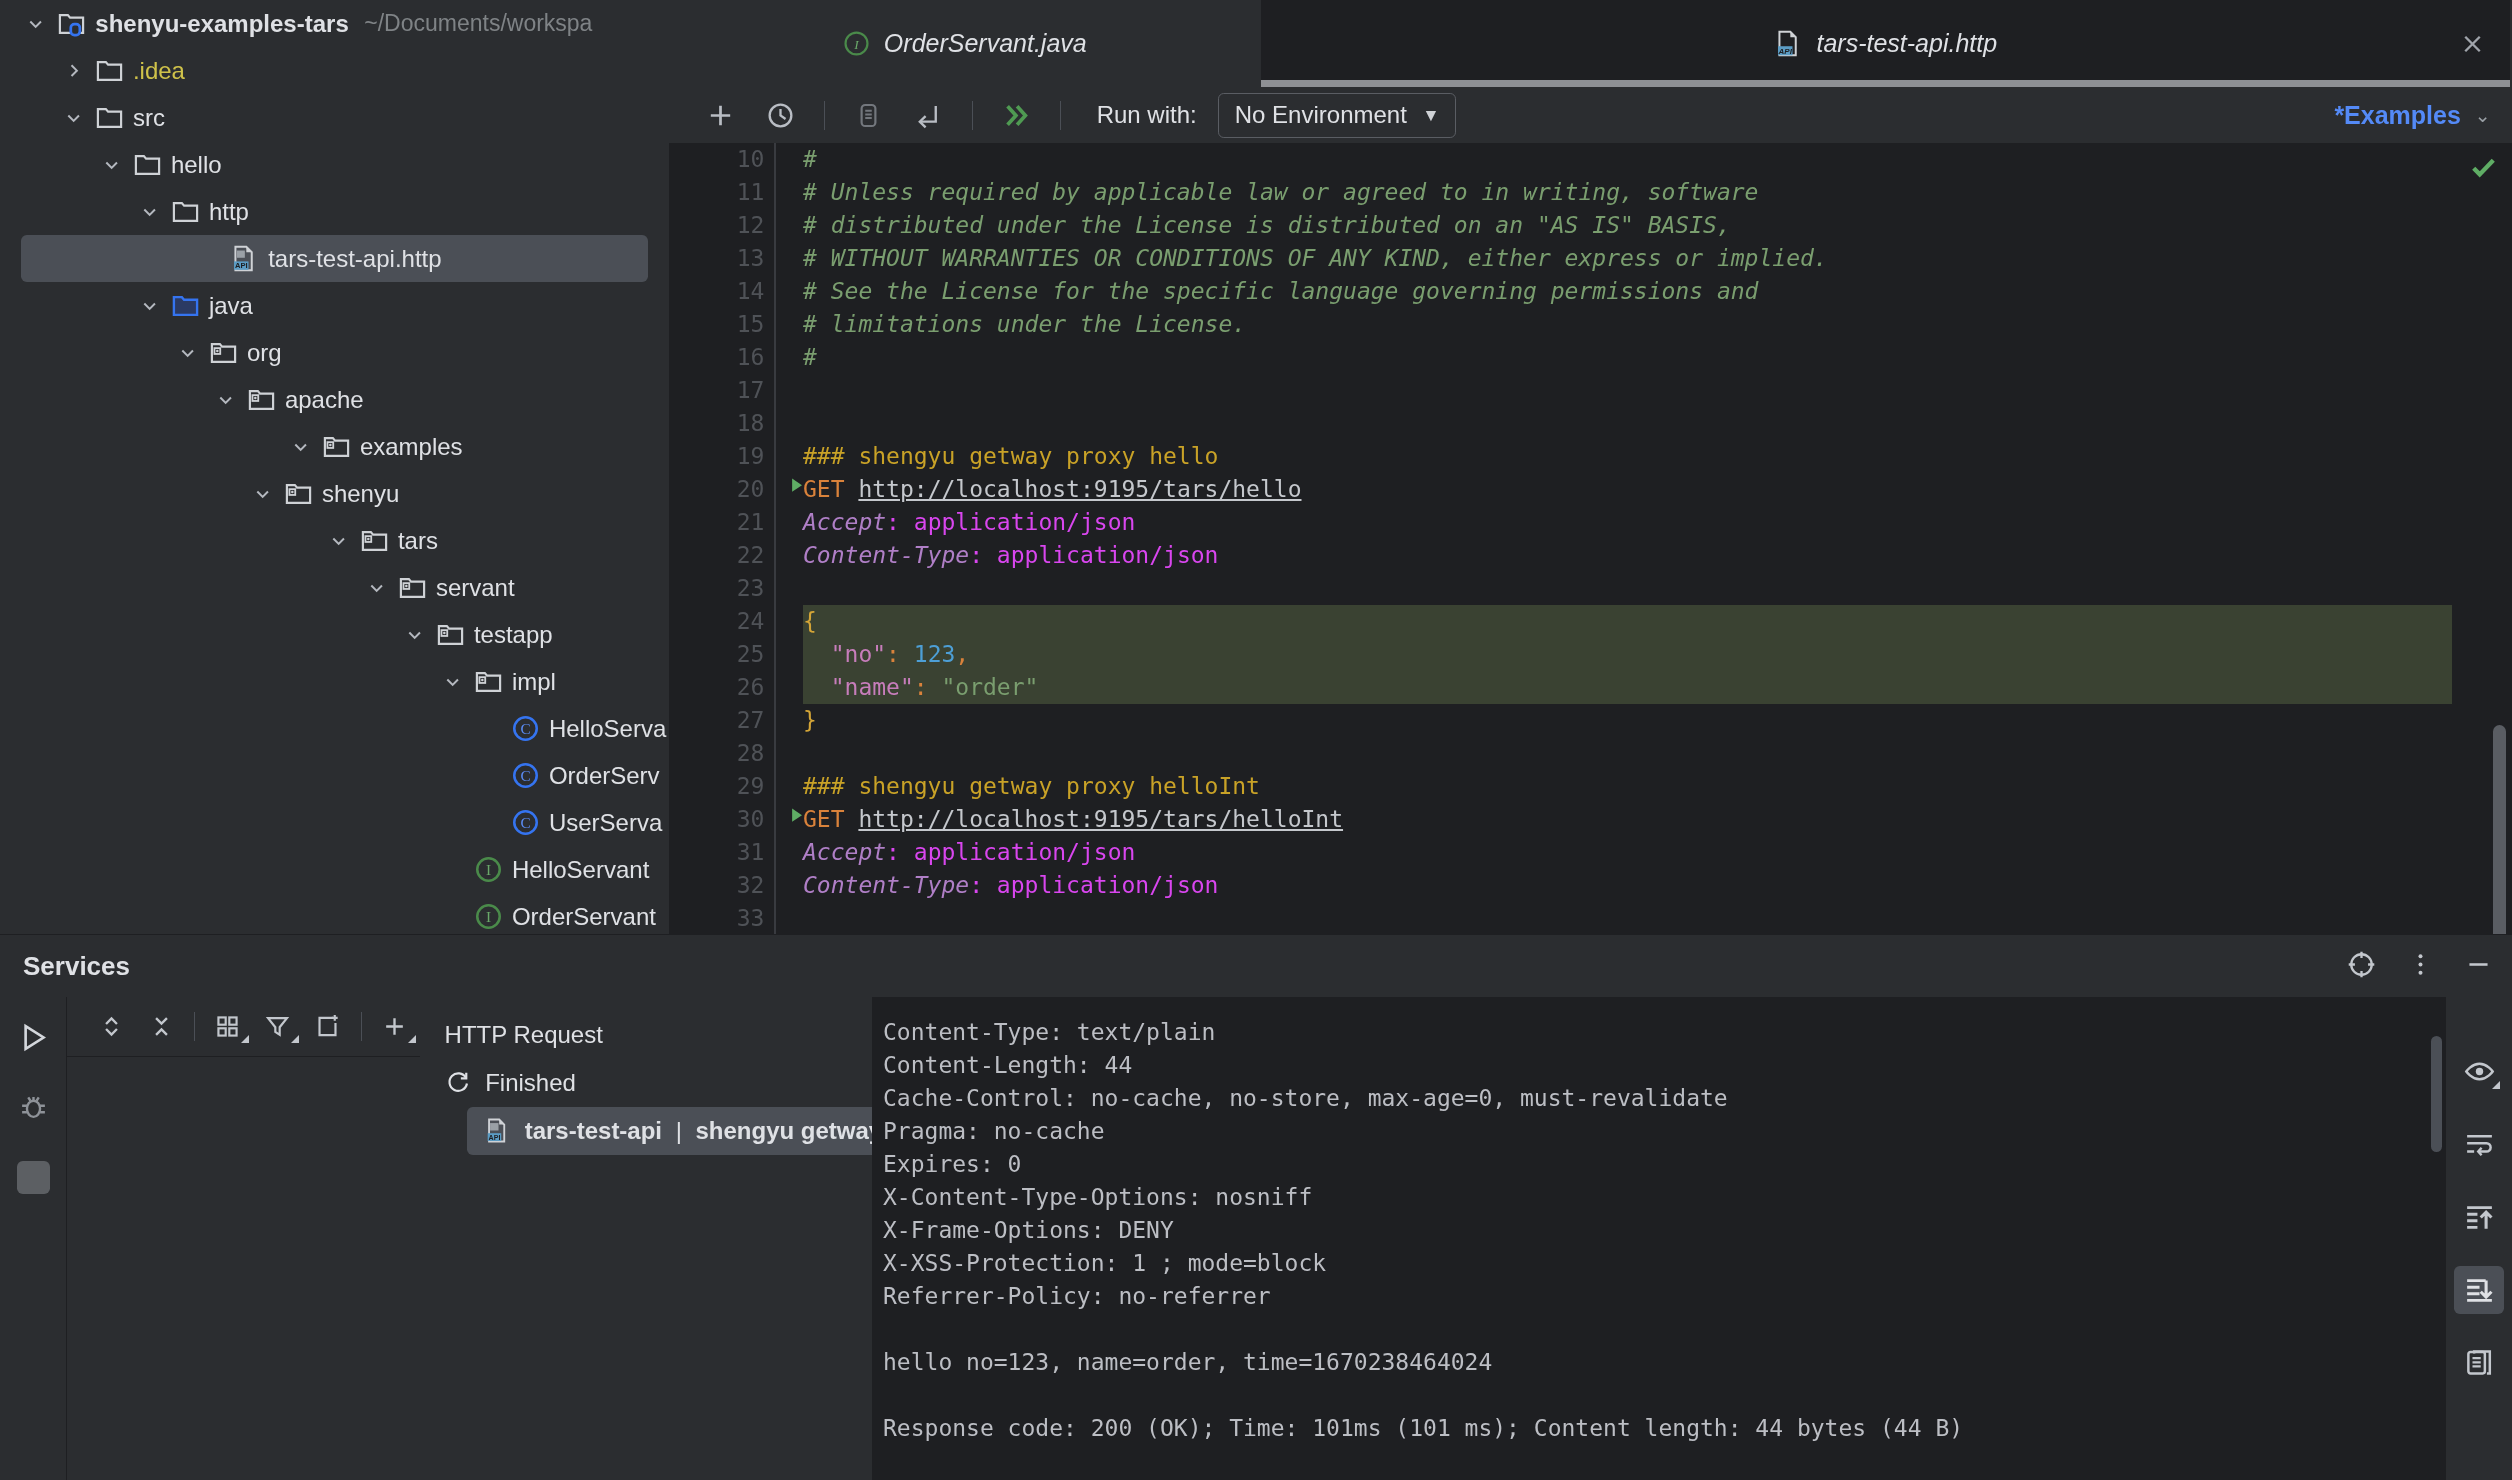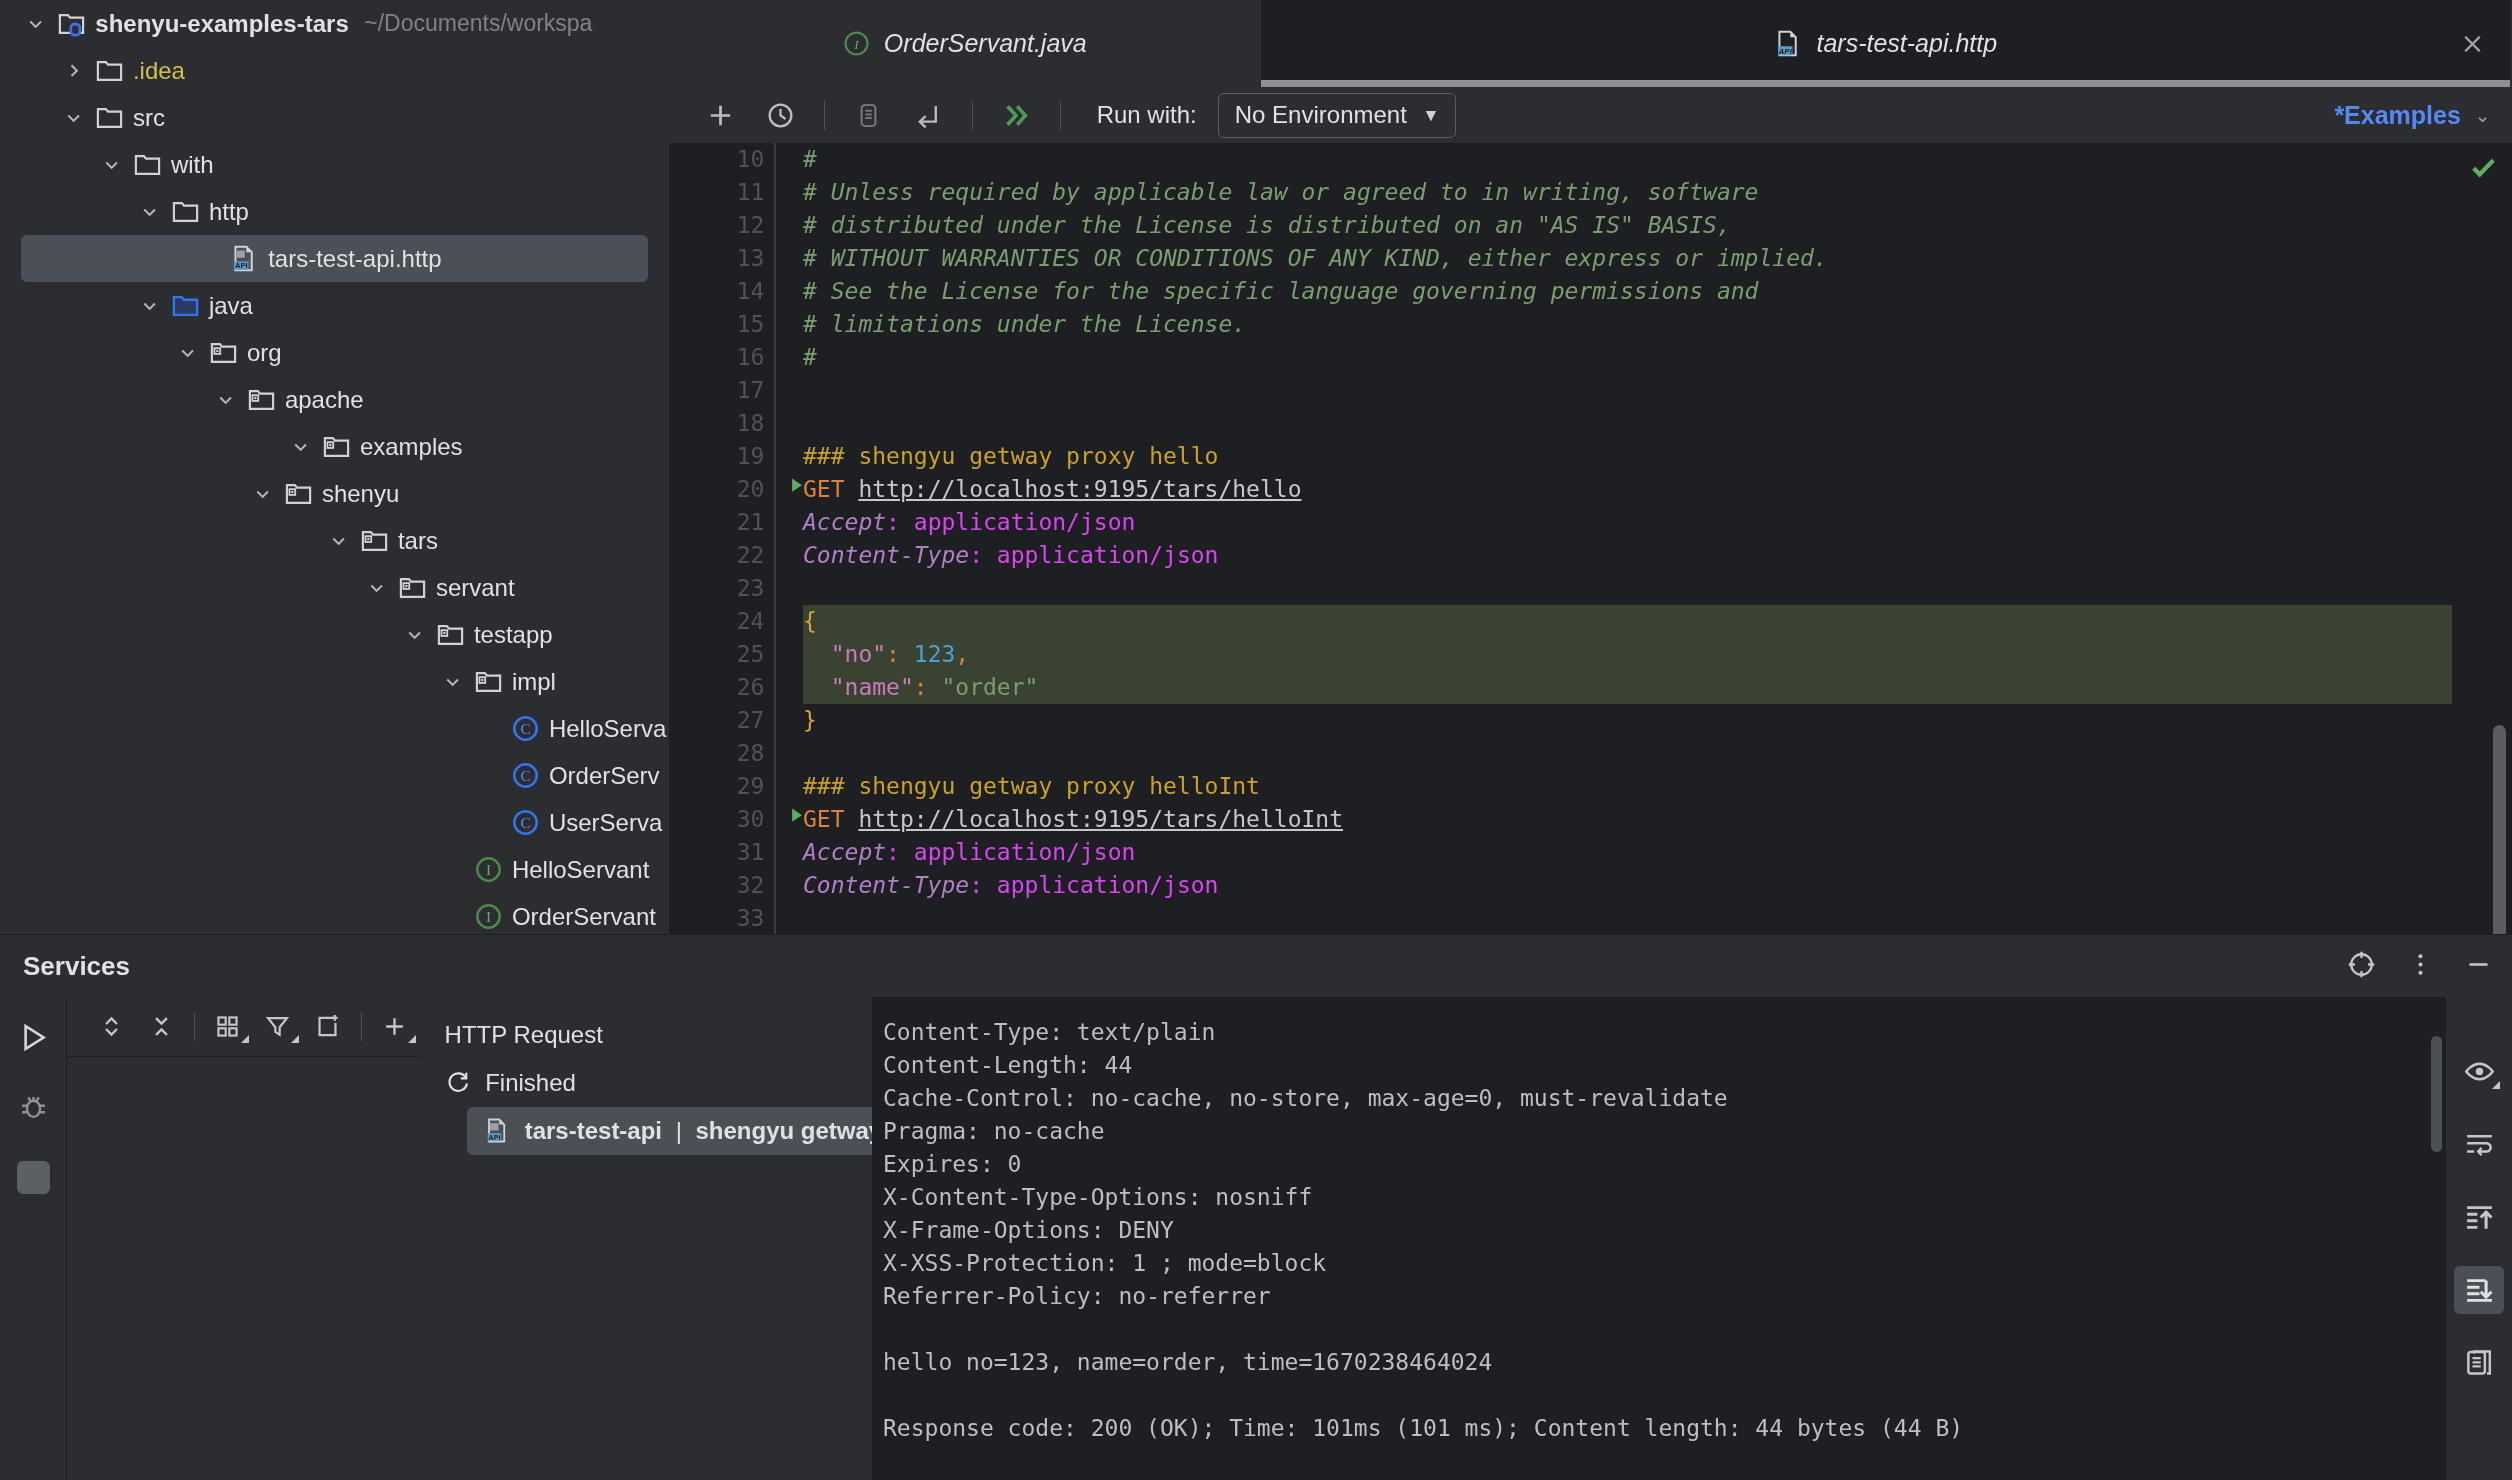--- a/index.html
+++ b/index.html
@@ -260,21 +260,21 @@
         <span class="chev">
           <svg width="21.3" height="21.3" viewBox="0 0 16 16">
             <path d="M4 6.4L8 10.4l4-4" stroke="#b4b8bf" stroke-width="1.5" fill="none"></path>
           </svg>
         </span>
         <span class="ic">
           <svg width="29" height="29" viewBox="0 0 16 16">
             <path d="M1.6 3.4h4.4l1.2 1.4h7.2v8.4H1.6z" fill="none" stroke="#cfd2d6" stroke-width="1.2"></path>
           </svg>
         </span>
-        <span class="tree-label">with</span>
+        <span class="tree-label">hello</span>
       </div>
       <div class="tree-row">
         <span style="width: 133px; min-width: 133px;"></span>
         <span class="chev">
           <svg width="21.3" height="21.3" viewBox="0 0 16 16">
             <path d="M4 6.4L8 10.4l4-4" stroke="#b4b8bf" stroke-width="1.5" fill="none"></path>
           </svg>
         </span>
         <span class="ic">
           <svg width="29" height="29" viewBox="0 0 16 16">

